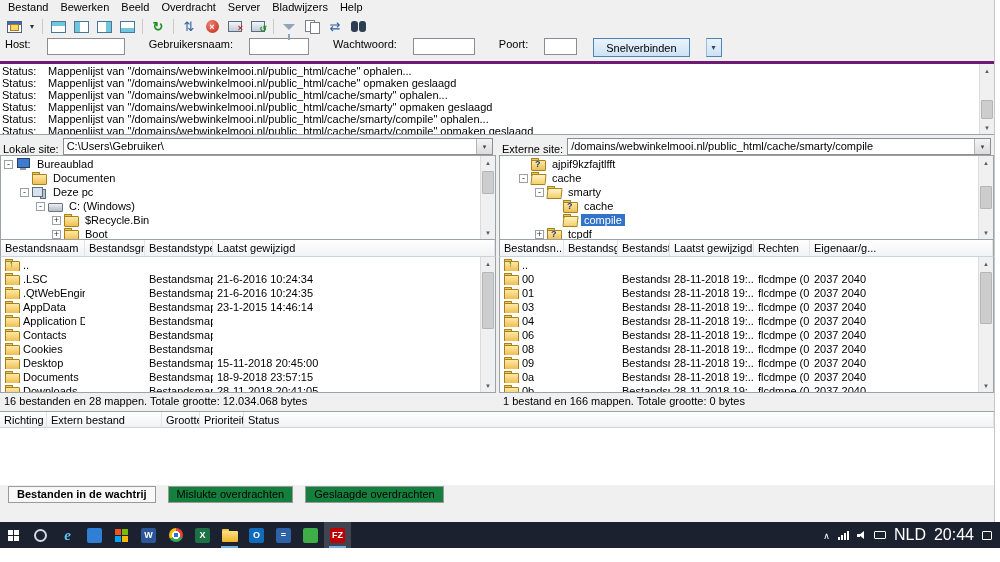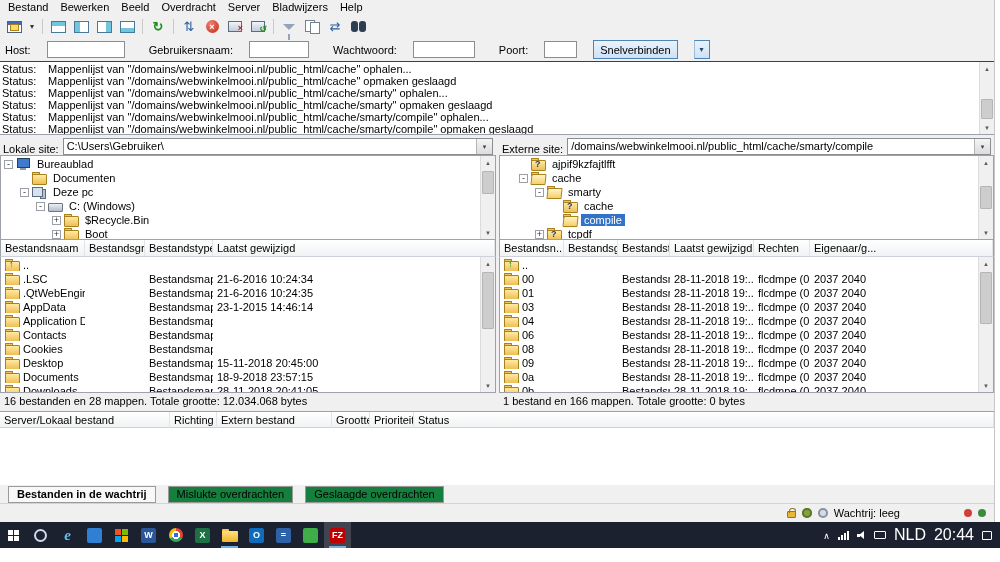--- a/index.html
+++ b/index.html
@@ -43,30 +43,30 @@
   .i-funnel::after{content:"";position:absolute;left:-1px;top:4px;width:2px;height:6px;background:#93a3b8}
   .i-docs{width:14px;height:13px;position:relative}
   .i-docs::before,.i-docs::after{content:"";position:absolute;width:8px;height:10px;background:#fff;border:1px solid #76808f}
   .i-docs::before{left:0;top:0}
   .i-docs::after{left:5px;top:2px}
   .i-bino{width:15px;height:11px;position:relative}
   .i-bino::before,.i-bino::after{content:"";position:absolute;top:0;width:7px;height:11px;border-radius:3px;background:#2e3e52}
   .i-bino::before{left:0}
   .i-bino::after{right:0}
 
-  .qc{height:23px;display:flex;align-items:center;gap:16px;padding:0 5px;flex:none}
+  .qc{height:23px;display:flex;align-items:flex-start;gap:16px;padding:0 5px;flex:none}
   .qc label{margin-left:8px}
   .qc label:first-child{margin-left:0}
   .qc input{height:17px;border:1px solid #8a8d91;padding:0 3px;font:inherit;background:#fff}
   .in-host{width:78px}.in-user{width:60px}.in-pass{width:62px}.in-port{width:33px}
-  .qc-btn{height:19px;padding:0 6px;border:1px solid #4f83b4;background:linear-gradient(#eaf3fc,#cde2f6);font:inherit}
+  .qc-btn{height:19px;padding:0 12px;border:1px solid #4f83b4;background:linear-gradient(#eaf3fc,#cde2f6);font:inherit}
   .qc-dd{height:19px;width:16px;border:1px solid #4f83b4;border-left:1px solid #9cbcd8;background:linear-gradient(#eaf3fc,#cde2f6);display:flex;align-items:center;justify-content:center}
   .qc-dd::after{content:"▾";font-size:8px;color:#2a4a66}
 
-  .log{height:74px;background:#fff;border-top:1px solid #701a75;border-bottom:1px solid #9da2a8;position:relative;padding:1px 16px 0 2px;flex:none;overflow:hidden}
+  .log{height:74px;background:#fff;border-top:3px solid #701a75;border-bottom:1px solid #9da2a8;position:relative;padding:1px 16px 0 2px;flex:none;overflow:hidden}
   .log-line{display:flex;height:12px;line-height:12px;white-space:nowrap}
   .log-pre{width:46px;flex:none}
 
   .vscroll{position:absolute;right:0;top:0;bottom:0;width:15px;background:#f0f0f0;border-left:1px solid #dcdcdc;display:flex;flex-direction:column}
   .sb-btn{height:13px;flex:none;display:flex;align-items:center;justify-content:center;background:#f0f0f0}
   .sb-btn.up::after{content:"▲";font-size:6px;color:#5a5a5a}
   .sb-btn.down::after{content:"▼";font-size:6px;color:#5a5a5a}
   .sb-track{flex:1;position:relative}
   .sb-thumb{position:absolute;left:1px;right:1px;background:#cdcdcd;border:1px solid #b5b5b5;border-radius:1px}
 
@@ -674,44 +674,33 @@
                 <div class="sb-thumb" style="top:2px;height:48%"></div>
               </div>
               <div class="sb-btn down"></div>
             </div>
         </div>
         <div class="pstatus">1 bestand en 166 mappen. Totale grootte: 0 bytes</div>
       </div>
     </div>
 
     <div class="qhdr">
-      <span class="fh c-q1">Server/Lokaal bestand</span>
       <span class="fh c-q2">Richting</span>
       <span class="fh c-q3">Extern bestand</span>
       <span class="fh c-q4">Grootte</span>
       <span class="fh c-q5">Prioriteit</span>
       <span class="fh c-q6">Status</span>
     </div>
     <div class="qbody"></div>
     <div class="qtabs">
       <span class="qtab active">Bestanden in de wachtrij</span>
       <span class="qtab">Mislukte overdrachten</span>
       <span class="qtab">Geslaagde overdrachten</span>
     </div>
 
-    <div class="sbar">
-      <span class="fill"></span>
-      <span class="lk"></span>
-      <span class="sb-gear"></span>
-      <span class="sb-clock"></span>
-      <span>Wachtrij: leeg</span>
-      <span class="led-gap"></span>
-      <span class="led led-r"></span>
-      <span class="led led-g"></span>
-    </div>
   </div>
 
   <div class="taskbar">
     <div class="tb-ic">
         <span class="winlogo">
           <i></i>
           <i></i>
           <i></i>
           <i></i>
         </span>

